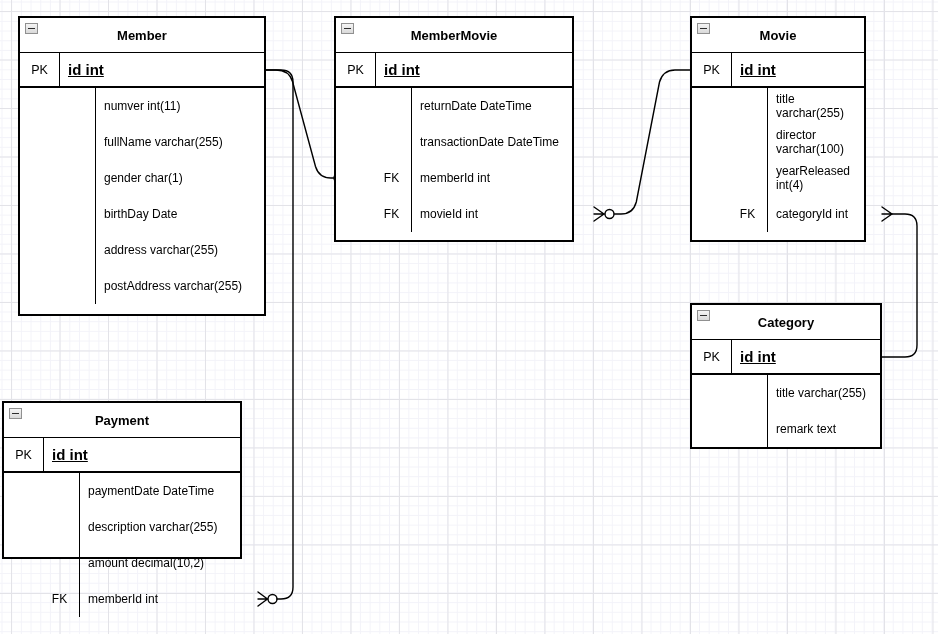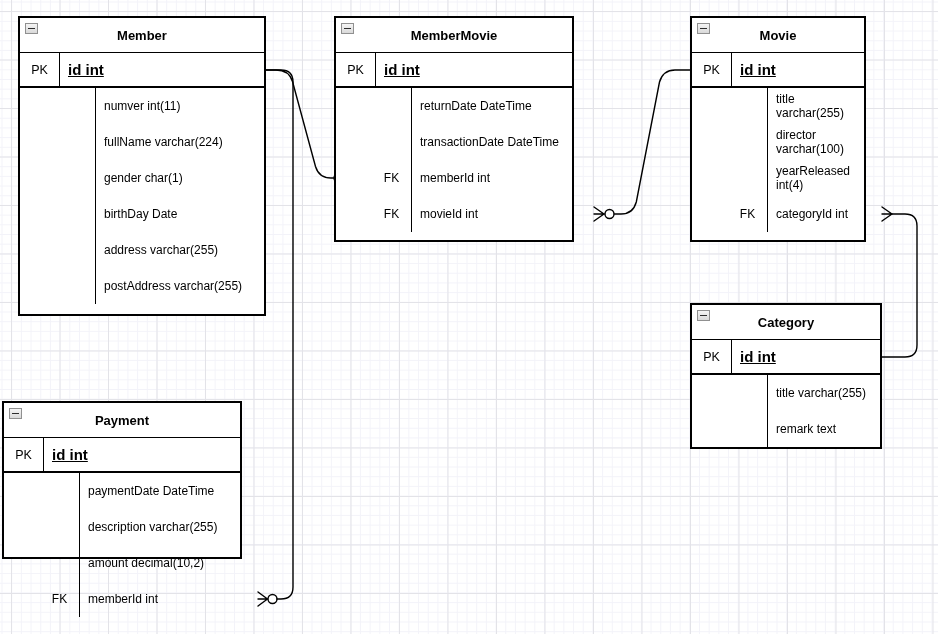--- a/index.html
+++ b/index.html
@@ -100,21 +100,21 @@
       <span class="cell key">PK</span>
       <span class="cell val pkval">id int</span>
     </div>
     <div class="t-rows">
         <div class="t-row">
           <span class="cell key"></span>
           <span class="cell val">numver int(11)</span>
         </div>
         <div class="t-row">
           <span class="cell key"></span>
-          <span class="cell val">fullName varchar(224)</span>
+          <span class="cell val">fullName varchar(255)</span>
         </div>
         <div class="t-row">
           <span class="cell key"></span>
           <span class="cell val">gender char(1)</span>
         </div>
         <div class="t-row">
           <span class="cell key"></span>
           <span class="cell val">birthDay Date</span>
         </div>
         <div class="t-row">

